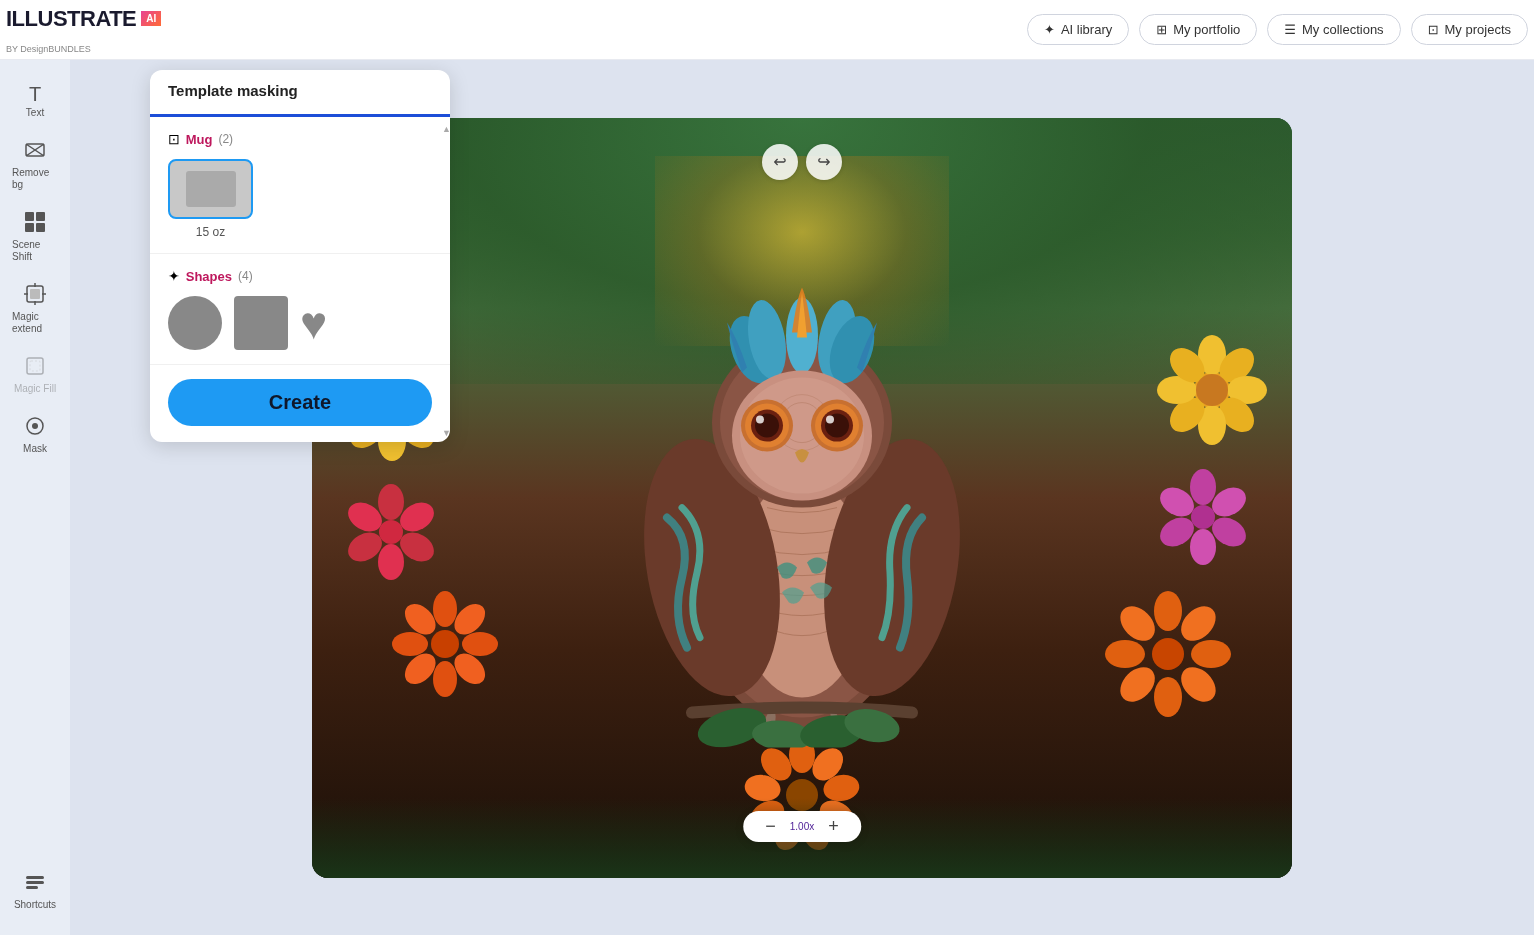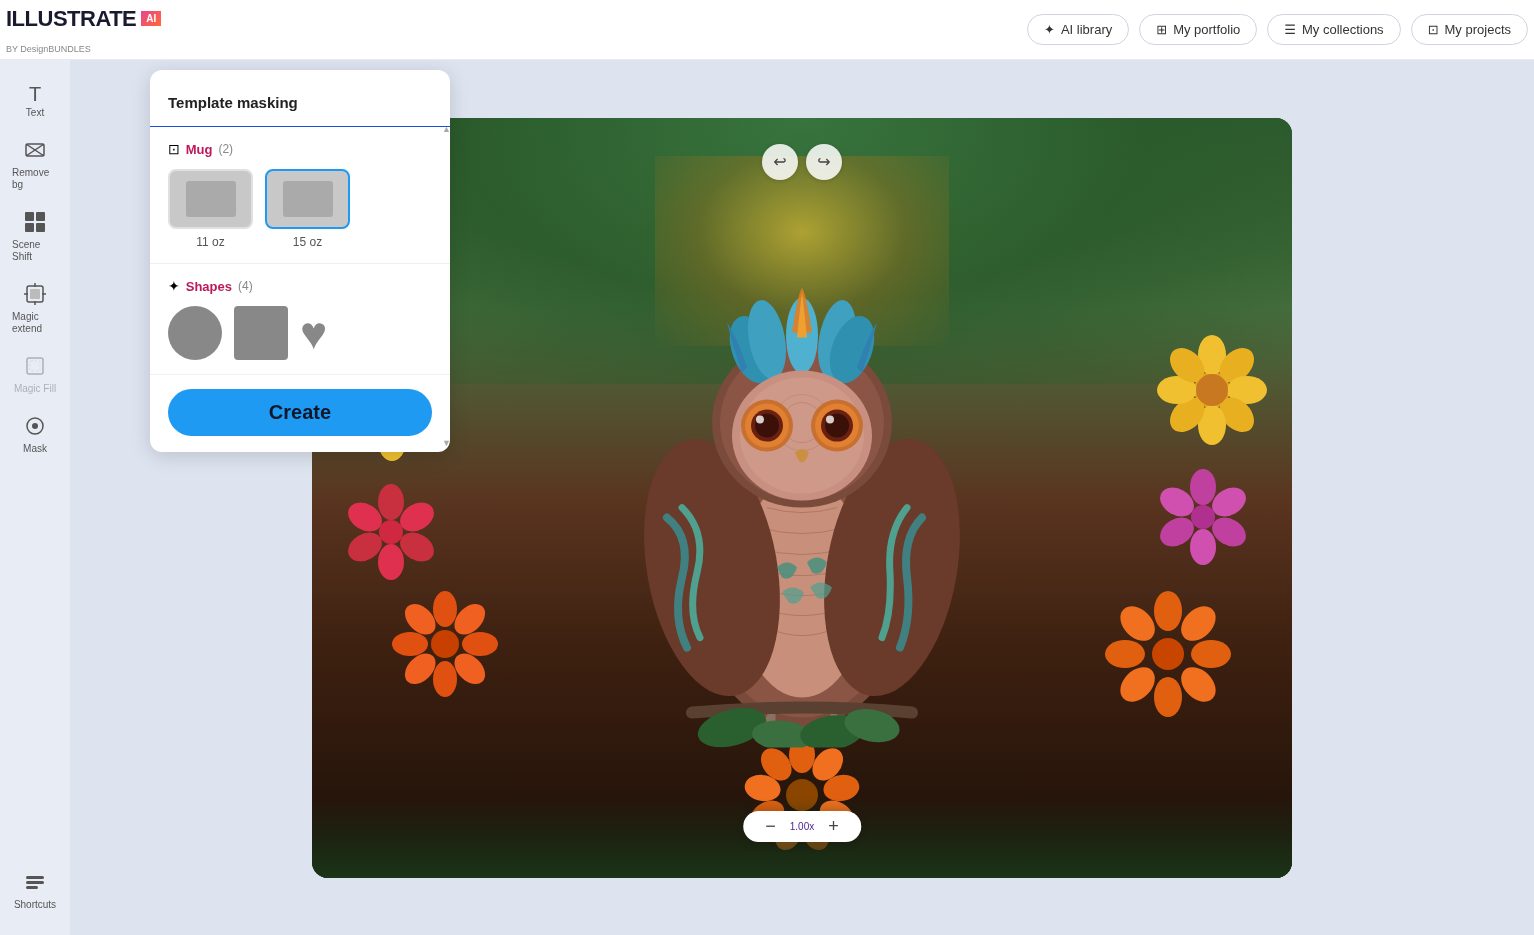--- a/index.html
+++ b/index.html
@@ -213,22 +213,22 @@
       top: 10px;
       width: 300px;
       background: #fff;
       border-radius: 12px;
       box-shadow: 0 4px 20px rgba(0,0,0,0.15);
       z-index: 20;
       overflow: hidden;
     }
 
     .panel-header {
-      padding: 24px 18px 14px;
-      border-bottom: 1px solid #1d4ed8;
+      padding: 12px 18px 14px;
+      border-bottom: 3px solid #1d4ed8;
     }
     .panel-title {
       font-size: 15px;
       font-weight: 600;
       color: #222;
     }
 
     .panel-scrollbar {
       position: absolute;
       right: 4px;
@@ -685,26 +685,20 @@
       </div>
 
       <div class="panel-section">
         <div class="section-header">
           <span class="section-icon">⊡</span>
           <span class="section-title">Mug</span>
           <span class="section-count">(2)</span>
         </div>
         <div class="mug-grid">
           <div class="mug-item">
-            <div class="mug-thumb">
-              <div class="mug-thumb-inner"></div>
-            </div>
-            <span class="mug-label">11 oz</span>
-          </div>
-          <div class="mug-item">
             <div class="mug-thumb selected">
               <div class="mug-thumb-inner"></div>
             </div>
             <span class="mug-label">15 oz</span>
           </div>
         </div>
       </div>
 
       <div class="panel-section">
         <div class="section-header">

